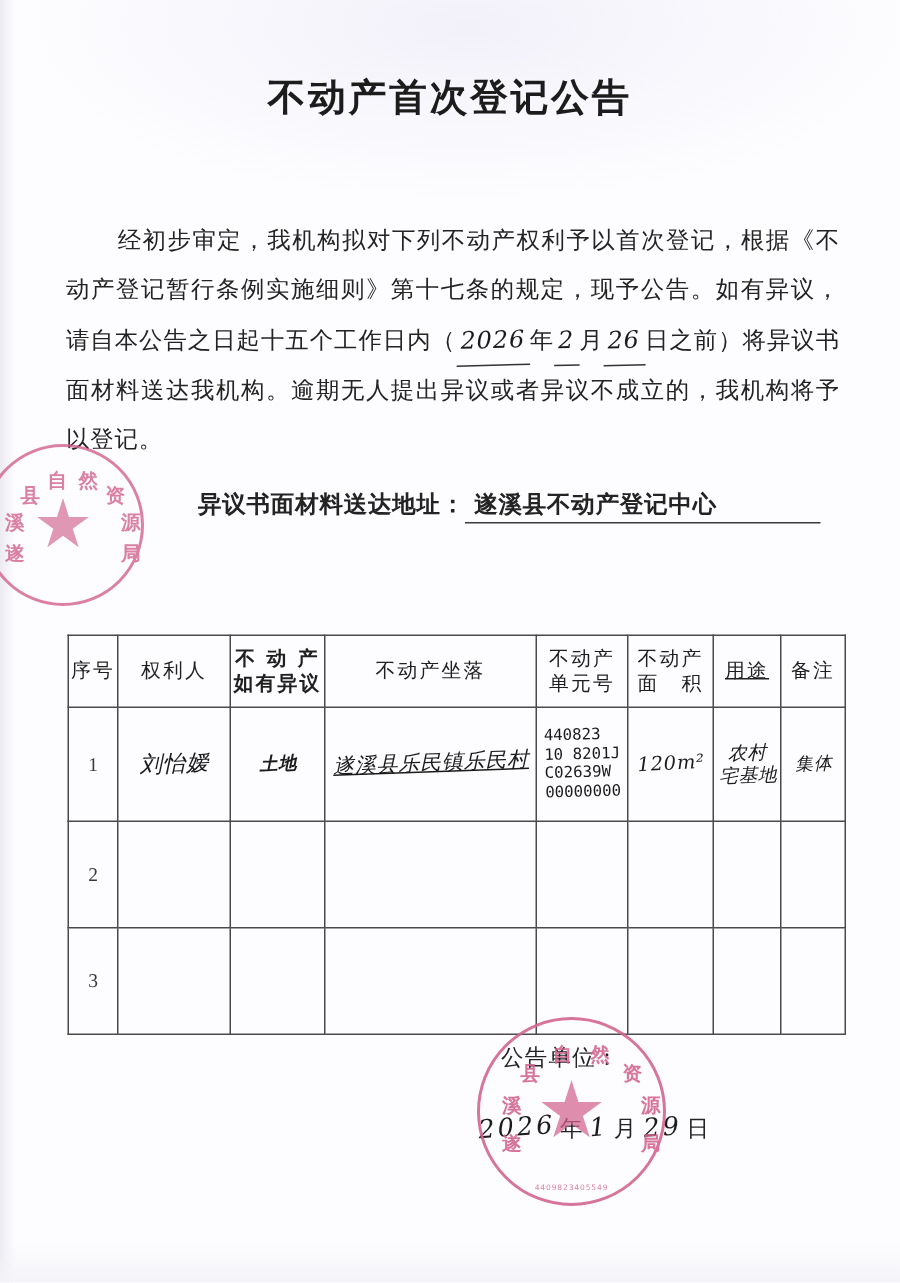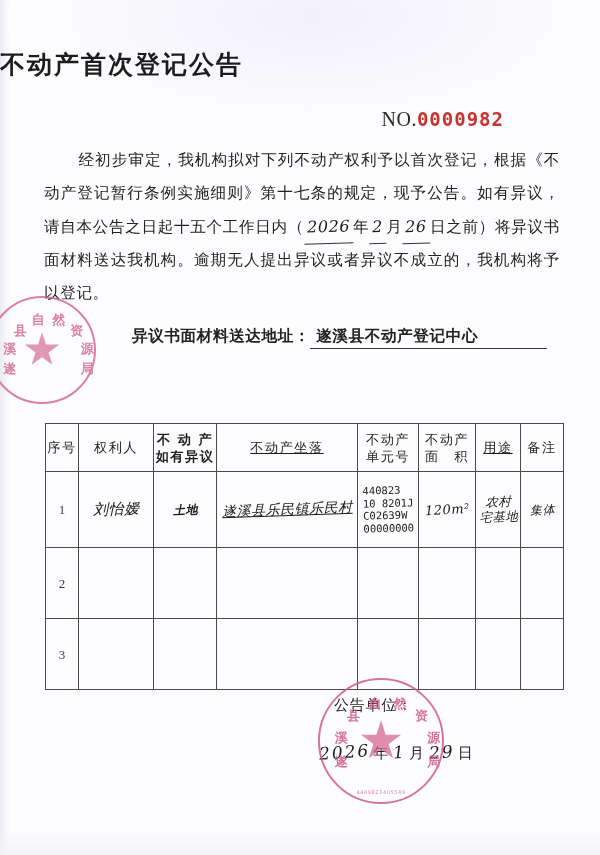--- a/index.html
+++ b/index.html
@@ -32,20 +32,21 @@
     position: absolute;
     left: 0; right: 0; bottom: 0; height: 26px;
     background: linear-gradient(0deg, #f4f3f8 0%, rgba(255,255,255,0) 100%);
     pointer-events: none;
   }
 
   .title {
     position: absolute;
     left: 0; right: 0;
     top: 48px;
+    text-align: center;
     font-size: 25px;
     font-weight: bold;
     letter-spacing: 2px;
     color: #1c1c1c;
     font-family: Liberation Mono, monospace;
   }
 
   .serial {
     position: absolute;
     right: 96px;
@@ -132,21 +133,21 @@
     height: 47px;
     letter-spacing: 1.5px;
     font-size: 13.2px;
   }
   .tbl tr.row td { height: 70px; }
   .tbl tr.row1 td { height: 75px; }
 
   .c-no    { width: 32px; }
   .c-owner { width: 74px; }
   .c-type  { width: 62px; font-weight: bold; }
-  .c-loc   { width: 140px; text-decoration: underline; }
+  .c-loc   { width: 140px; }
   .c-unit  { width: 60px; }
   .c-area  { width: 56px; }
   .c-use   { width: 44px; text-decoration: underline; }
   .c-note  { width: 42px; }
 
   .rownum {
     font-family: "Liberation Serif", "DejaVu Serif", serif;
     font-size: 13px;
     color: #3a3a3a;
   }
@@ -262,23 +263,20 @@
 </head>
 <body>
 
 <div class="page">
 
   <div class="edge-left"></div>
   <div class="edge-bottom"></div>
 
   <div class="title">不动产首次登记公告</div>
 
-  <div class="serial">
-    <span>NO.</span><span class="num">0000982</span>
-  </div>
 
   <div class="body-text">
     <span class="indent"></span><span>经初步审定，我机构拟对下列不动产权利予以首次登记，根据《不动产登记暂行条例实施细则》第十七条的规定，现予公告。如有异议，请自本公告之日起十五个工作日内（</span><span class="hw">2026</span><span>年</span><span class="hw">2</span><span>月</span><span class="hw">26</span><span>日之前）</span><span>将异议书面材料送达我机构。逾期无人提出异议或者异议不成立的，我机构将予以登记。</span>
   </div>
 
   <div class="field-line field-addr">
     <span>异议书面材料送达地址：</span><span class="uline addr">遂溪县不动产登记中心</span>
   </div>
 
 

